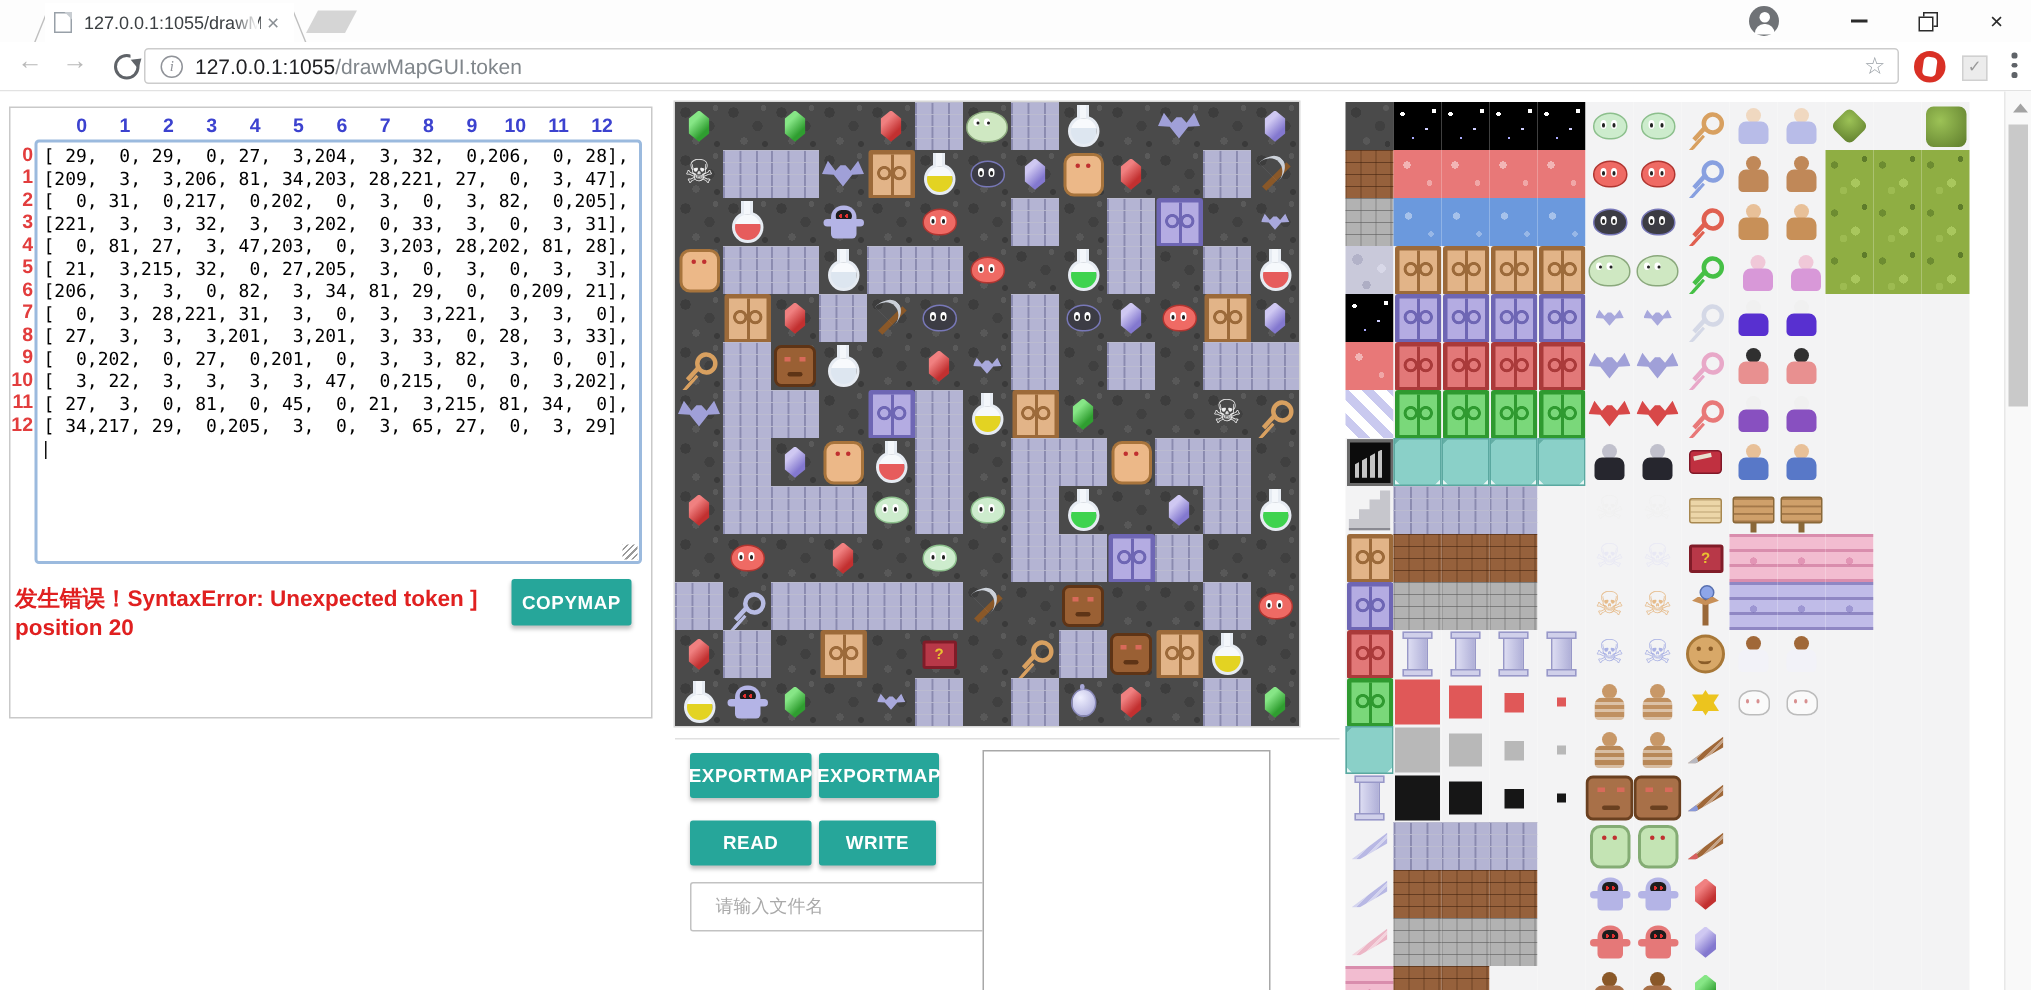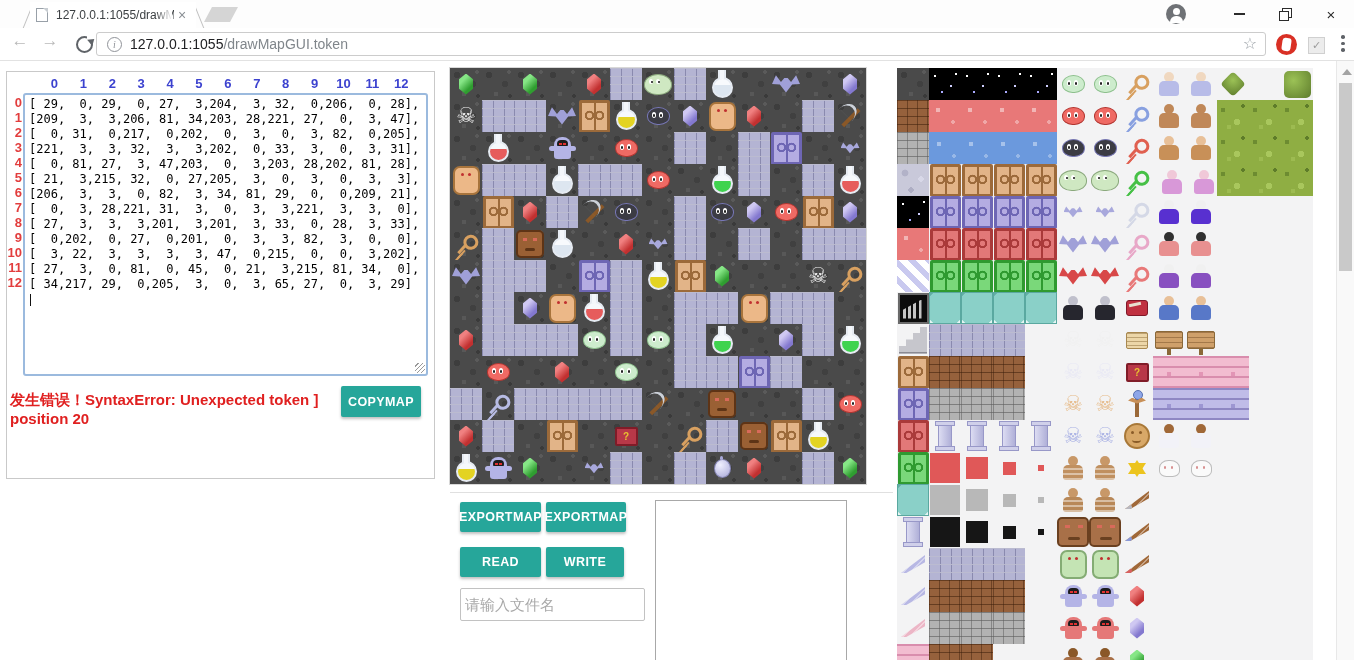--- a/index.html
+++ b/index.html
@@ -64,21 +64,21 @@
   .copymap-btn{position:absolute;left:334px;top:314px;width:80px;height:31px;}
 
   
   .map-canvas{position:absolute;left:450px;top:7px;width:416px;height:416px;outline:1px solid #d8d8d8;}
   .map-row{display:flex;}
   .divider{position:absolute;left:450px;top:431px;width:443px;height:1px;background:#e0e0e0;}
   .clearmap-btn{position:absolute;left:460px;top:441px;width:81px;height:30px;}
   .exportmap-btn{position:absolute;left:546px;top:441px;width:80px;height:30px;}
   .read-btn{position:absolute;left:460px;top:486px;width:81px;height:30px;}
   .write-btn{position:absolute;left:546px;top:486px;width:78px;height:30px;}
-  .file-input{position:absolute;left:460px;top:527px;width:175px;height:31px;border:1px solid #c2c2c2;border-radius:2px;font-size:15px;padding:0 4px;color:#333;font-family:Liberation Sans, sans-serif;}
+  .file-input{position:absolute;left:460px;top:527px;width:175px;height:31px;border:1px solid #c2c2c2;border-radius:2px;font-size:12px;padding:0 16px;color:#333;font-family:Liberation Serif, serif;}
   .file-input::placeholder{color:#a9a9a9;}
   .output-box{position:absolute;left:655px;top:439px;width:190px;height:230px;background:#fff;border:1px solid #a8a8a8;}
 
   
   .palette{position:absolute;left:897px;top:7px;width:416px;}
   .pal-row{display:flex;}
 
   
   .scrollbar{position:absolute;left:1336px;top:0px;width:18px;height:599px;background:#f9f9f9;border-left:1px solid #e8e8e8;}
   .sb-arrow{position:absolute;left:5px;top:8px;width:0;height:0;border-left:5px solid transparent;border-right:5px solid transparent;border-bottom:6px solid #a3a3a3;}

